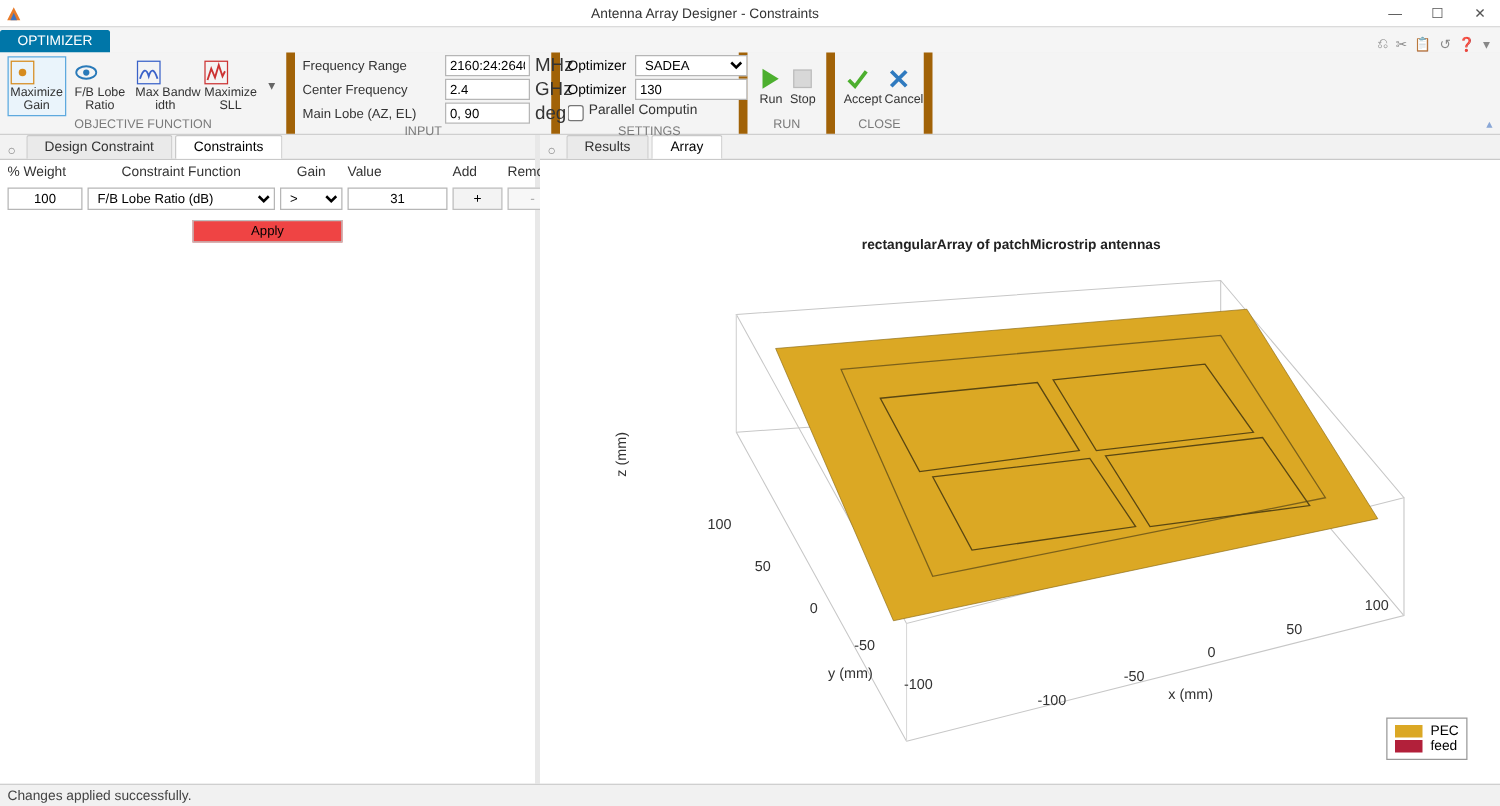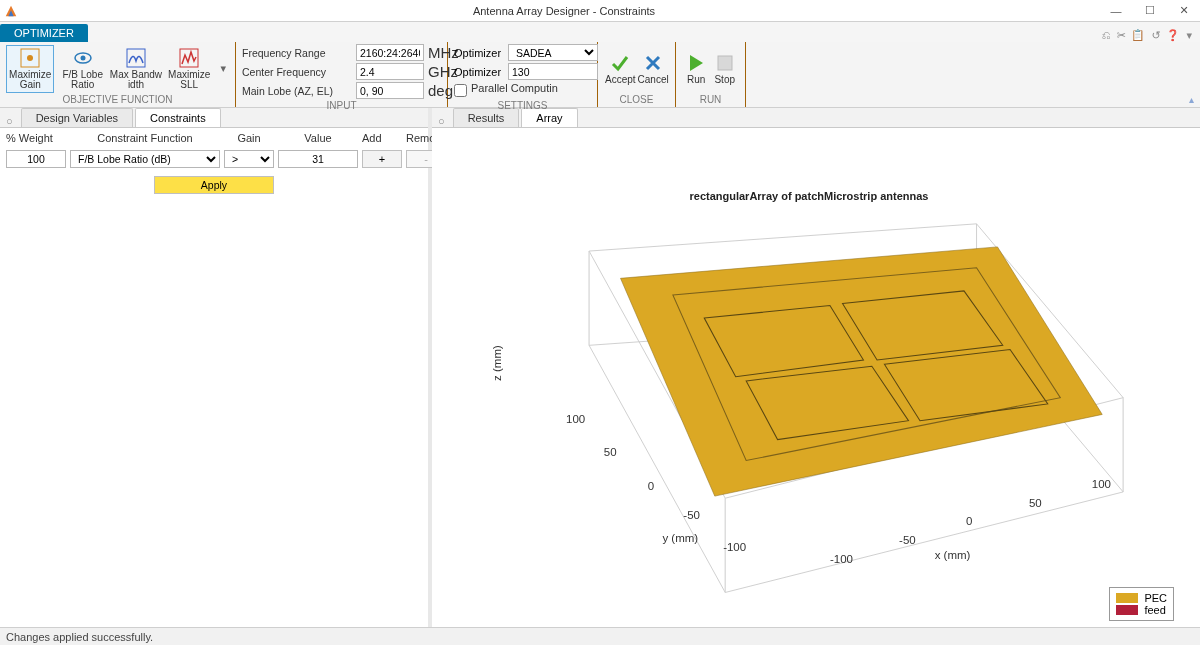--- a/index.html
+++ b/index.html
@@ -9,25 +9,25 @@
 .titlebar .app-icon { width: 14px; height: 14px; margin-right: 6px; }
 .titlebar .title { flex: 1; color: #333; text-align: center; }
 .titlebar .win-btns { display: flex; gap: 10px; align-items: center; }
 .titlebar .win-btns span { width: 24px; text-align: center; color: #555; cursor: pointer; }
 
 .ribbon-tabs { height: 20px; background: #f5f5f5; display: flex; align-items: flex-end; }
 .ribbon-tab { padding: 3px 14px 3px 14px; background: #0076a8; color: #fff; border-top-left-radius: 2px; border-top-right-radius: 2px; }
 .ribbon-right-icons { margin-left:auto; display:flex; gap:6px; padding-right:8px; color:#888; }
 
 .ribbon { height: 66px; background: #f4f4f4; border-bottom: 1px solid #cfcfcf; display: flex; position: relative; }
-.ribbon-group { border-right: 1px solid #a16207; display: flex; flex-direction: column; }
+.ribbon-group { border-right: 7px solid #a16207; display: flex; flex-direction: column; }
 .ribbon-group-body { flex: 1; display: flex; align-items: center; padding: 2px 6px 0 6px; gap: 4px; }
 .ribbon-group-label { text-align: center; font-size: 10px; color: #7a7a7a; padding: 1px 0 2px; }
 
-.rbtn { display: flex; flex-direction: column; align-items: center; justify-content: center; width: 50px; height: 48px; cursor: pointer; border: 1px solid transparent; }
+.rbtn { display: flex; flex-direction: column; justify-content: center; width: 50px; height: 48px; cursor: pointer; border: 1px solid transparent; }
 .rbtn.sel { border: 1px solid #5ea9de; background: #eaf4fb; }
 .rbtn .icon { width: 22px; height: 22px; display:flex;align-items:center;justify-content:center; }
 .rbtn .lbl { font-size: 10px; color: #333; text-align: center; line-height: 1.05; margin-top: 1px; white-space: pre; }
 
 .input-grid { display: grid; grid-template-columns: 110px 68px 24px; gap: 2px 4px; align-items: center; }
 .input-grid .lbl { font-size: 10.5px; color: #333; }
 .input-grid input { height: 17px; border: 1px solid #b6b6b6; padding: 0 3px; font-size: 10.5px; background: #fff; }
 .input-grid .unit { font-size: 15px; color: #333; }
 
 .opt-grid { display: grid; grid-template-columns: 50px 90px; gap: 2px 4px; align-items: center; }
@@ -42,28 +42,28 @@
 .subtab { padding: 3px 14px; border: 1px solid #c9c9c9; border-bottom: none; background: #eaeaea; margin-right: 2px; color: #333; cursor: pointer; font-size: 11px; border-top-left-radius: 2px; border-top-right-radius: 2px; }
 .subtab.active { background: #fff; color: #000; }
 .subtabs .xbtn { margin-left: 2px; margin-right: 4px; color: #888; cursor: pointer; padding: 0 4px;}
 
 .constraints-hdr { display: grid; grid-template-columns: 60px 150px 50px 80px 40px 40px; gap: 4px; padding: 4px 6px; font-size: 10.5px; font-weight: normal; color: #333; }
 .constraints-row { display: grid; grid-template-columns: 60px 150px 50px 80px 40px 40px; gap: 4px; padding: 2px 6px; align-items: center; }
 .constraints-row input, .constraints-row select { height: 18px; border: 1px solid #b6b6b6; background: #fff; font-size: 10.5px; padding: 0 3px; width: 100%; }
 .constraints-row button { height: 18px; width: 100%; background: #f3f3f3; border: 1px solid #bfbfbf; font-size: 11px; cursor:pointer;}
 .constraints-row button.dis { color: #aaa; background: #f7f7f7; }
 .apply-row { display:flex; justify-content:center; padding: 6px 0;}
-.apply-row button { width: 120px; height: 18px; background: #fde047; border: 1px solid #bfbfbf; font-size: 10.5px; cursor:pointer;}
+.apply-row button { width: 120px; height: 18px; background: #ef4444; border: 1px solid #bfbfbf; font-size: 10.5px; cursor:pointer;}
 
 .status { height: 18px; background: #f1f1f1; border-top: 1px solid #cfcfcf; display:flex; align-items:center; padding: 0 6px; font-size: 10.5px; color:#444;}
 
 .plot-area { flex:1; padding: 8px 14px 4px 0; display:flex; flex-direction:column;}
 .plot-title { text-align:center; font-size: 11px; font-weight: bold; color:#222; margin-bottom:2px;}
 .plot-canvas { flex:1; position:relative; }
-.legend { position:absolute; right:12px; bottom:4px; background:#fff; border:1px solid #999; padding:4px 6px; font-size:10.5px;}
+.legend { position:absolute; right:12px; bottom:18px; background:#fff; border:1px solid #999; padding:4px 6px; font-size:10.5px;}
 .legend .row{display:flex;align-items:center;gap:6px;}
 .legend .sw{width:22px;height:10px;}
 
 .collapse-arrow{ position:absolute; right:6px; bottom:2px; font-size:10px; color:#8aa7d6; cursor:pointer;}
 .drop-arrow{ width:12px; text-align:center; color:#666; cursor:pointer; align-self:center; }
 </style>
 </head>
 <body>
 
 <div class="titlebar">
@@ -168,20 +168,42 @@
         <input value="130" style="">
         <label class="opt-cb">
             <input type="checkbox" style="">
             <span>Parallel Computin</span>
           </label>
       </div>
     </div>
     <div class="ribbon-group-label">SETTINGS</div>
   </div>
 
+  <div class="ribbon-group" style="width:70px">
+    <div class="ribbon-group-body" style="gap:0">
+      <div class="rbtn" style="width:32px">
+        <span class="icon">
+            <svg viewBox="0 0 22 22">
+              <polygon points="5,3 18,11 5,19" fill="#4caf2e"></polygon>
+            </svg>
+          </span>
+        <span class="lbl">Run</span>
+      </div>
+      <div class="rbtn" style="width:32px">
+        <span class="icon">
+            <svg viewBox="0 0 22 22">
+              <rect x="4" y="4" width="14" height="14" fill="#d8d8d8" stroke="#bbb"></rect>
+            </svg>
+          </span>
+        <span class="lbl">Stop</span>
+      </div>
+    </div>
+    <div class="ribbon-group-label">RUN</div>
+  </div>
+
   <div class="ribbon-group" style="width:78px">
     <div class="ribbon-group-body" style="gap:0">
       <div class="rbtn" style="width:36px">
         <span class="icon">
             <svg viewBox="0 0 22 22">
               <path d="M4 12 L9 17 L18 5" fill="none" stroke="#4caf2e" stroke-width="3"></path>
             </svg>
           </span>
         <span class="lbl">Accept</span>
       </div>
@@ -189,58 +211,36 @@
         <span class="icon">
             <svg viewBox="0 0 22 22">
               <path d="M5 5 L17 17 M17 5 L5 17" stroke="#2f7abf" stroke-width="3"></path>
             </svg>
           </span>
         <span class="lbl">Cancel</span>
       </div>
     </div>
     <div class="ribbon-group-label">CLOSE</div>
   </div>
-
-  <div class="ribbon-group" style="width:70px">
-    <div class="ribbon-group-body" style="gap:0">
-      <div class="rbtn" style="width:32px">
-        <span class="icon">
-            <svg viewBox="0 0 22 22">
-              <polygon points="5,3 18,11 5,19" fill="#4caf2e"></polygon>
-            </svg>
-          </span>
-        <span class="lbl">Run</span>
-      </div>
-      <div class="rbtn" style="width:32px">
-        <span class="icon">
-            <svg viewBox="0 0 22 22">
-              <rect x="4" y="4" width="14" height="14" fill="#d8d8d8" stroke="#bbb"></rect>
-            </svg>
-          </span>
-        <span class="lbl">Stop</span>
-      </div>
-    </div>
-    <div class="ribbon-group-label">RUN</div>
-  </div>
   <span class="collapse-arrow">▴</span>
 </div>
 
 <div class="content">
 
   <div class="left-pane">
     <div class="subtabs">
       <span class="xbtn">○</span>
-      <div class="subtab">Design Variables</div>
+      <div class="subtab">Design Constraint</div>
       <div class="subtab active">Constraints</div>
     </div>
     <div class="constraints-hdr">
       <span>% Weight</span>
       <span style="text-align:center">Constraint Function</span>
       <span style="text-align:center">Gain</span>
-      <span style="text-align:center">Value</span>
+      <span style="text-align:left">Value</span>
       <span style="text-align:left">Add</span>
       <span style="text-align:center">Remove</span>
     </div>
     <div class="constraints-row">
       <input style="text-align: center;" value="100">
       <select><option>F/B Lobe Ratio (dB)</option></select>
       <select><option>&gt;</option></select>
       <input style="text-align: center;" value="31">
       <button>+</button>
       <button class="dis">-</button>

